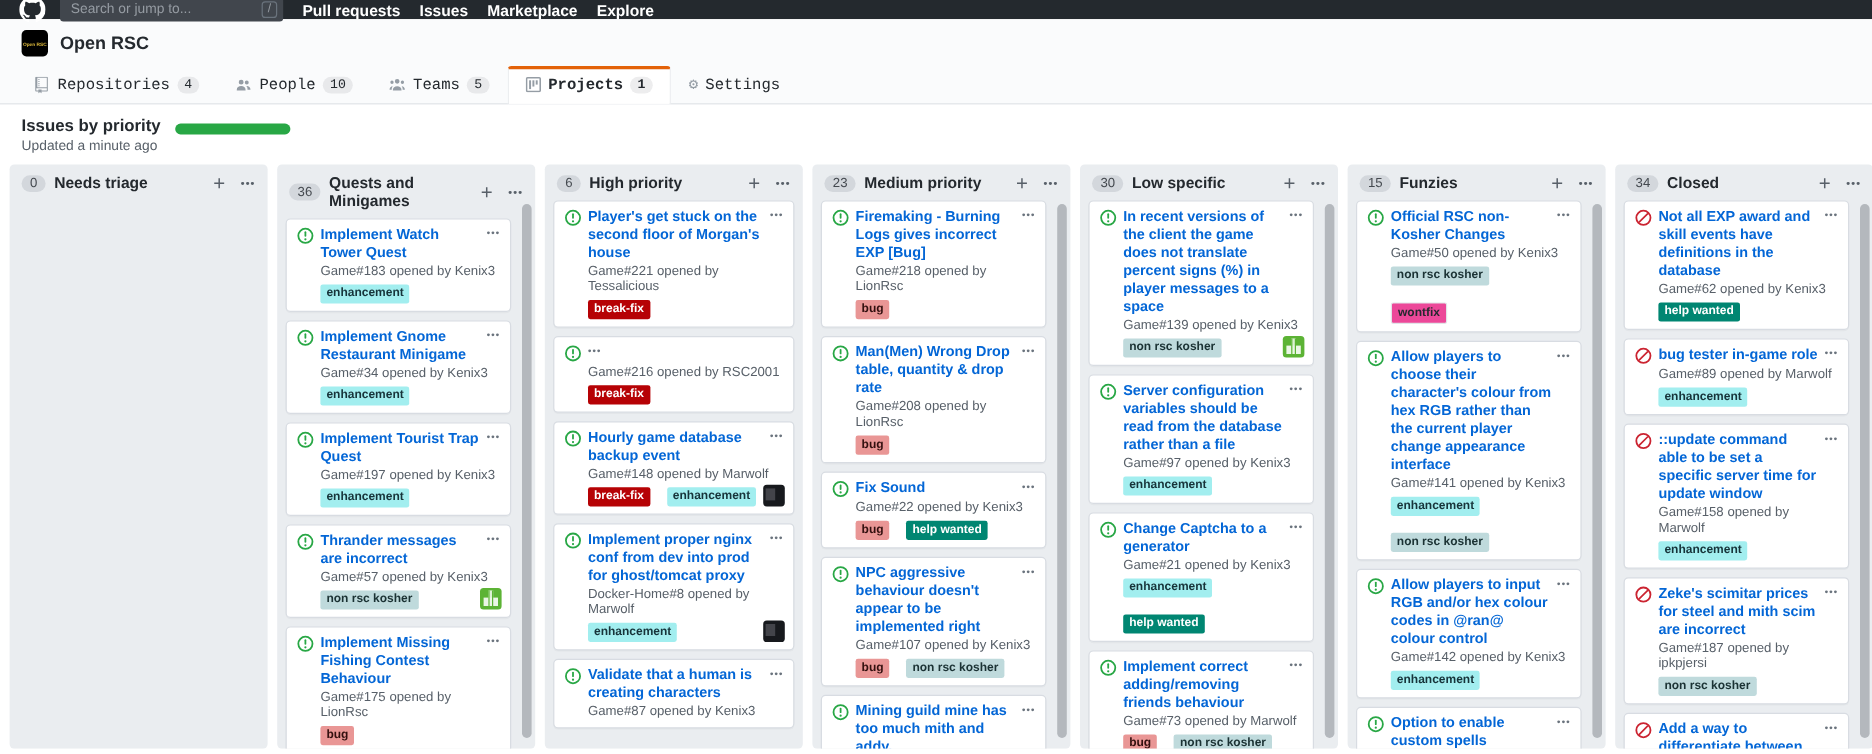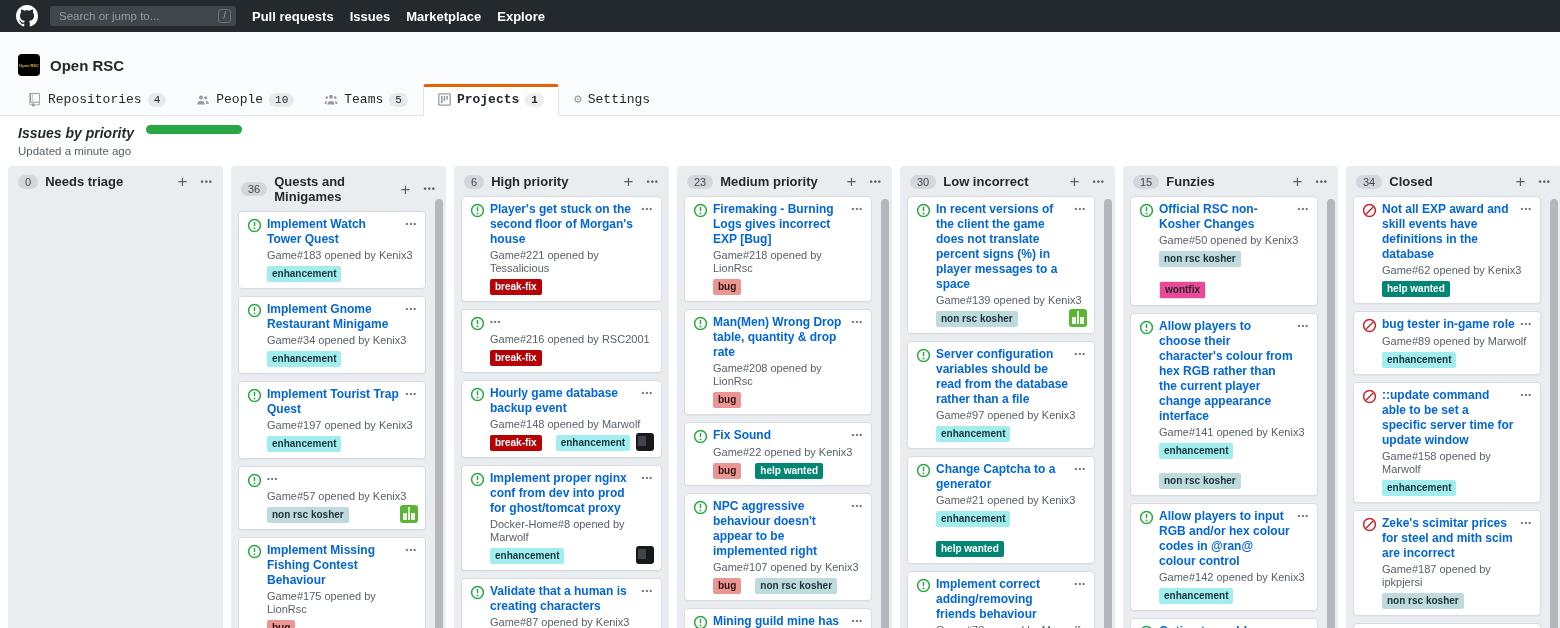--- a/index.html
+++ b/index.html
@@ -3,43 +3,43 @@
 <meta charset="utf-8">
 <style>
   * { box-sizing: border-box; }
   html,body { margin:0; padding:0; }
   body {
     width:1560px; height:628px; overflow:hidden;
     font-family:"Liberation Sans","DejaVu Sans",sans-serif;
     background:#fff; color:#24292e; font-size:13px;
   }
   
-  .navbar { height:32px; background:#24292e; display:flex; align-items:center; padding:0 16px; }
+  .navbar { height:16px; background:#24292e; display:flex; align-items:center; padding:0 16px; }
   .gh-logo { color:#fff; display:flex; margin-right:12px; cursor:pointer; }
   .search { width:186px; height:20px; background:#41464d; border-radius:3px; display:flex; align-items:center; padding:0 5px 0 7px; }
   .search input { flex:1; min-width:0; background:transparent; border:0; outline:0; font-size:11.5px; color:#ddd; font-family:inherit; }
   .search input::placeholder { color:#969ca3; }
   .slash-key { border:1px solid #6a737d; color:#969ca3; border-radius:3px; font-size:10px; line-height:12px; padding:0 4px; }
   .nav-links { margin-left:16px; display:flex; gap:16px; }
   .nav-link { color:#fff; font-weight:700; font-size:13px; cursor:pointer; }
   
-  .org-chrome { background:#fafbfc; padding-top:22px; border-bottom:1px solid #e1e4e8; }
+  .org-chrome { background:#fafbfc; padding-top:9px; border-bottom:1px solid #e1e4e8; }
   .org-head { display:flex; align-items:center; gap:10px; padding:0 18px; margin-bottom:8px; }
   .org-avatar { width:22px; height:22px; background:#000; border-radius:4px; display:flex; align-items:center; justify-content:center; overflow:hidden; }
   .org-avatar-txt { color:#e0bc3c; font-size:4px; font-weight:700; white-space:nowrap; }
   .org-name { font-size:15px; font-weight:600; margin:0; }
   .tabs { display:flex; padding:0 14px; align-items:flex-end;font-family:Liberation Mono, monospace; }
   .tab { display:flex; align-items:center; gap:6px; padding:7px 14px 8px; font-size:13px; color:#24292e; cursor:pointer; border:1px solid transparent; margin-bottom:-1px; }
   .tab-icon { color:#959da5; display:flex; align-items:center; }
   .tab.active { background:#fff; border-color:#e1e4e8; border-bottom-color:#fff; border-top:3px solid #e36209; border-radius:3px 3px 0 0; font-weight:600; padding-top:5px; }
   .counter { background:rgba(27,31,35,.08); border-radius:20px; padding:1px 6px; font-size:11px; color:#24292e; }
   .gear { font-size:13px; line-height:1; }
   
   .project-head { padding:9px 18px 0; }
-  .ph-row { display:flex; align-items:flex-start; gap:12px;font-style:italic; }
+  .ph-row { display:flex; align-items:flex-end; gap:12px; }
   .ph-row h2 { font-size:14px; margin:0; font-weight:700; }
   .progress { width:96px; height:9px; border-radius:5px; display:inline-block; }
   .updated { font-size:11.5px; color:#586069; margin-top:4px; }
   
   .board { display:flex; gap:8px; padding:9px 0 0 8px; height:496px; overflow:hidden; }
   .column { width:215px; min-width:215px; background:#eaedf0; border-radius:4px; display:flex; flex-direction:column; position:relative; height:100%; }
   .col-header { display:flex; align-items:center; gap:7px; padding:8px 10px 5px; }
   .col-count { background:#d3d7dc; color:#44494f; border-radius:10px; font-size:11px; padding:1px 7px; }
   .col-title { font-size:13px; font-weight:700; flex:1; }
   .col-plus { color:#586069; font-size:17px; line-height:13px; cursor:pointer; }
@@ -221,20 +221,21 @@
         </div>
         <div class="card">
           <div class="card-head">
             <span class="issue-icon open">
               <svg width="15" height="15" viewBox="0 0 16 16">
                 <circle cx="8" cy="8" r="6.3" fill="none" stroke="currentColor" stroke-width="1.6"></circle>
                 <rect x="7.2" y="4" width="1.6" height="4.8" rx="0.8" fill="currentColor"></rect>
                 <circle cx="8" cy="11.1" r="1" fill="currentColor"></circle>
               </svg>
             </span>
+            <a class="card-title">Thrander messages are incorrect</a>
             <span class="card-dots">•••</span>
           </div>
           <div class="card-meta">Game#57 opened by Kenix3</div>
           <div class="card-labels">
             <span class="label" style="background: rgb(191, 218, 220); color: rgb(27, 50, 52);">non rsc kosher</span>
           </div>
           <span class="card-avatar avatar--green"></span>
         </div>
         <div class="card">
           <div class="card-head">
@@ -440,21 +441,21 @@
             <a class="card-title">Mining guild mine has too much mith and addy.</a>
             <span class="card-dots">•••</span>
           </div>
         </div>
       </div>
       <div class="col-scrollbar"></div>
     </div>
     <div class="column has-scroll">
       <div class="col-header">
         <span class="col-count">30</span>
-        <span class="col-title">Low incorrect</span>
+        <span class="col-title">Low specific</span>
         <span class="col-plus">+</span>
         <span class="col-dots">•••</span>
       </div>
       <div class="col-body">
         <div class="card">
           <div class="card-head">
             <span class="issue-icon open">
               <svg width="15" height="15" viewBox="0 0 16 16">
                 <circle cx="8" cy="8" r="6.3" fill="none" stroke="currentColor" stroke-width="1.6"></circle>
                 <rect x="7.2" y="4" width="1.6" height="4.8" rx="0.8" fill="currentColor"></rect>

